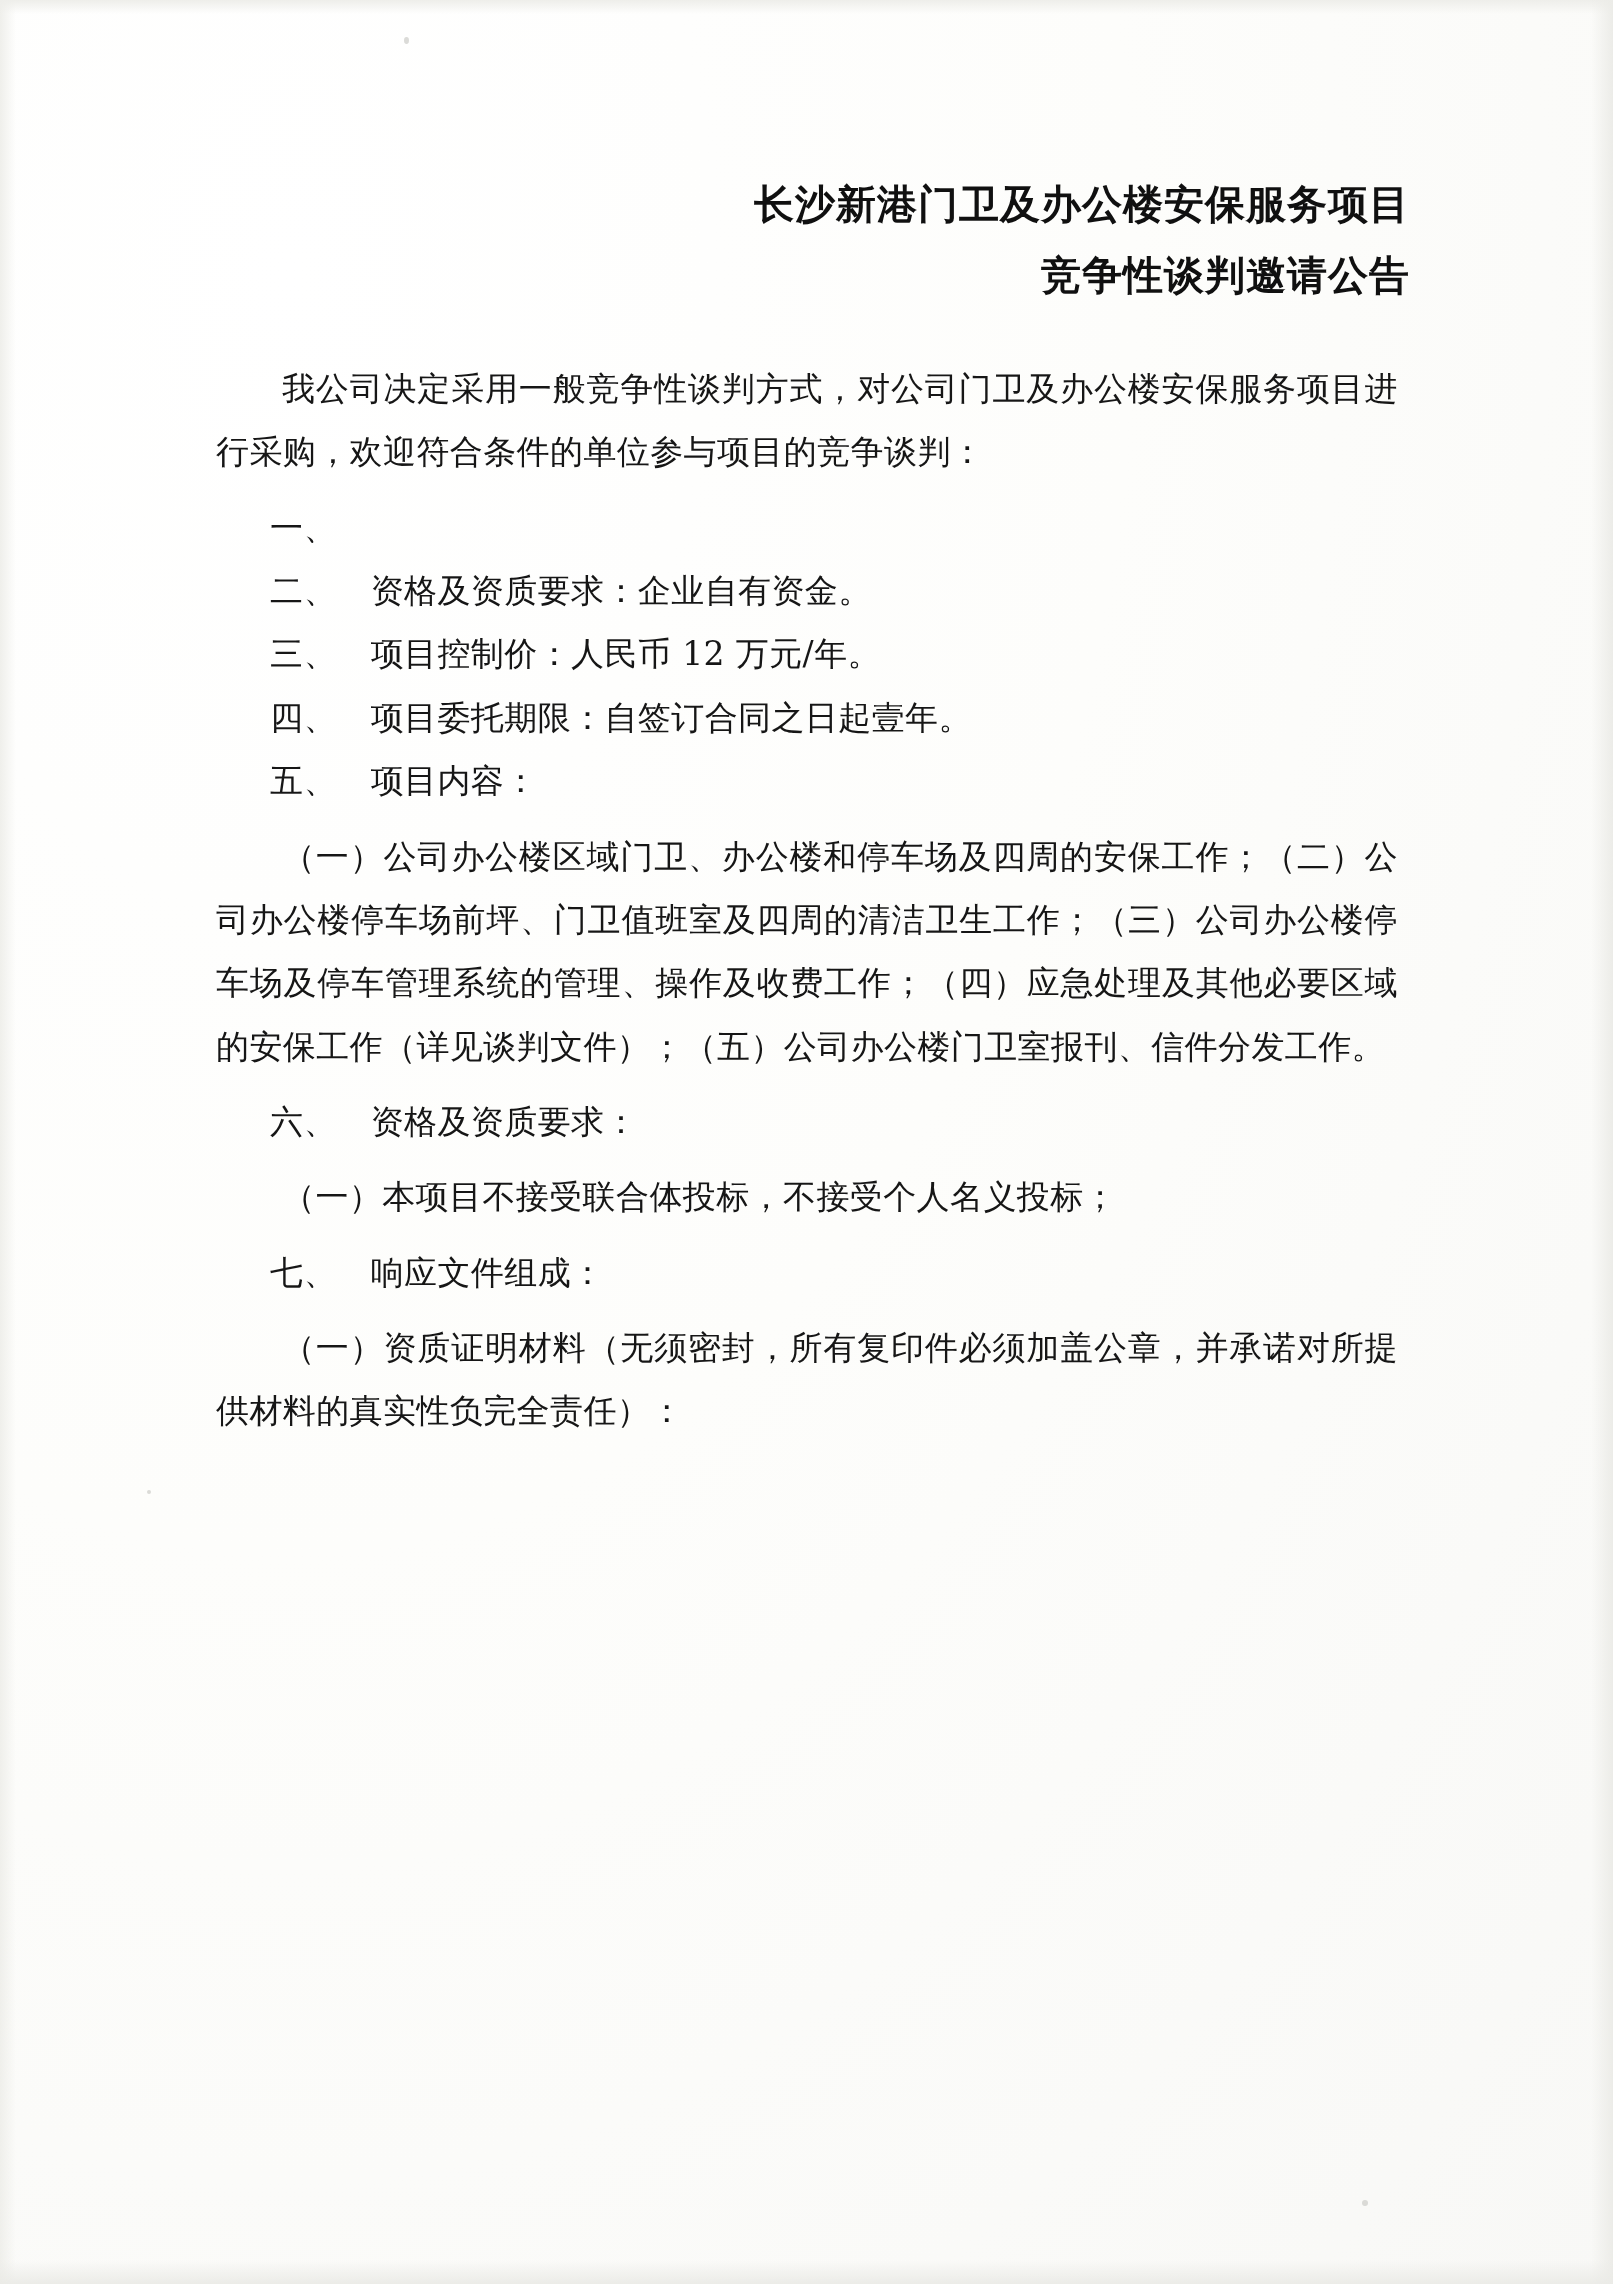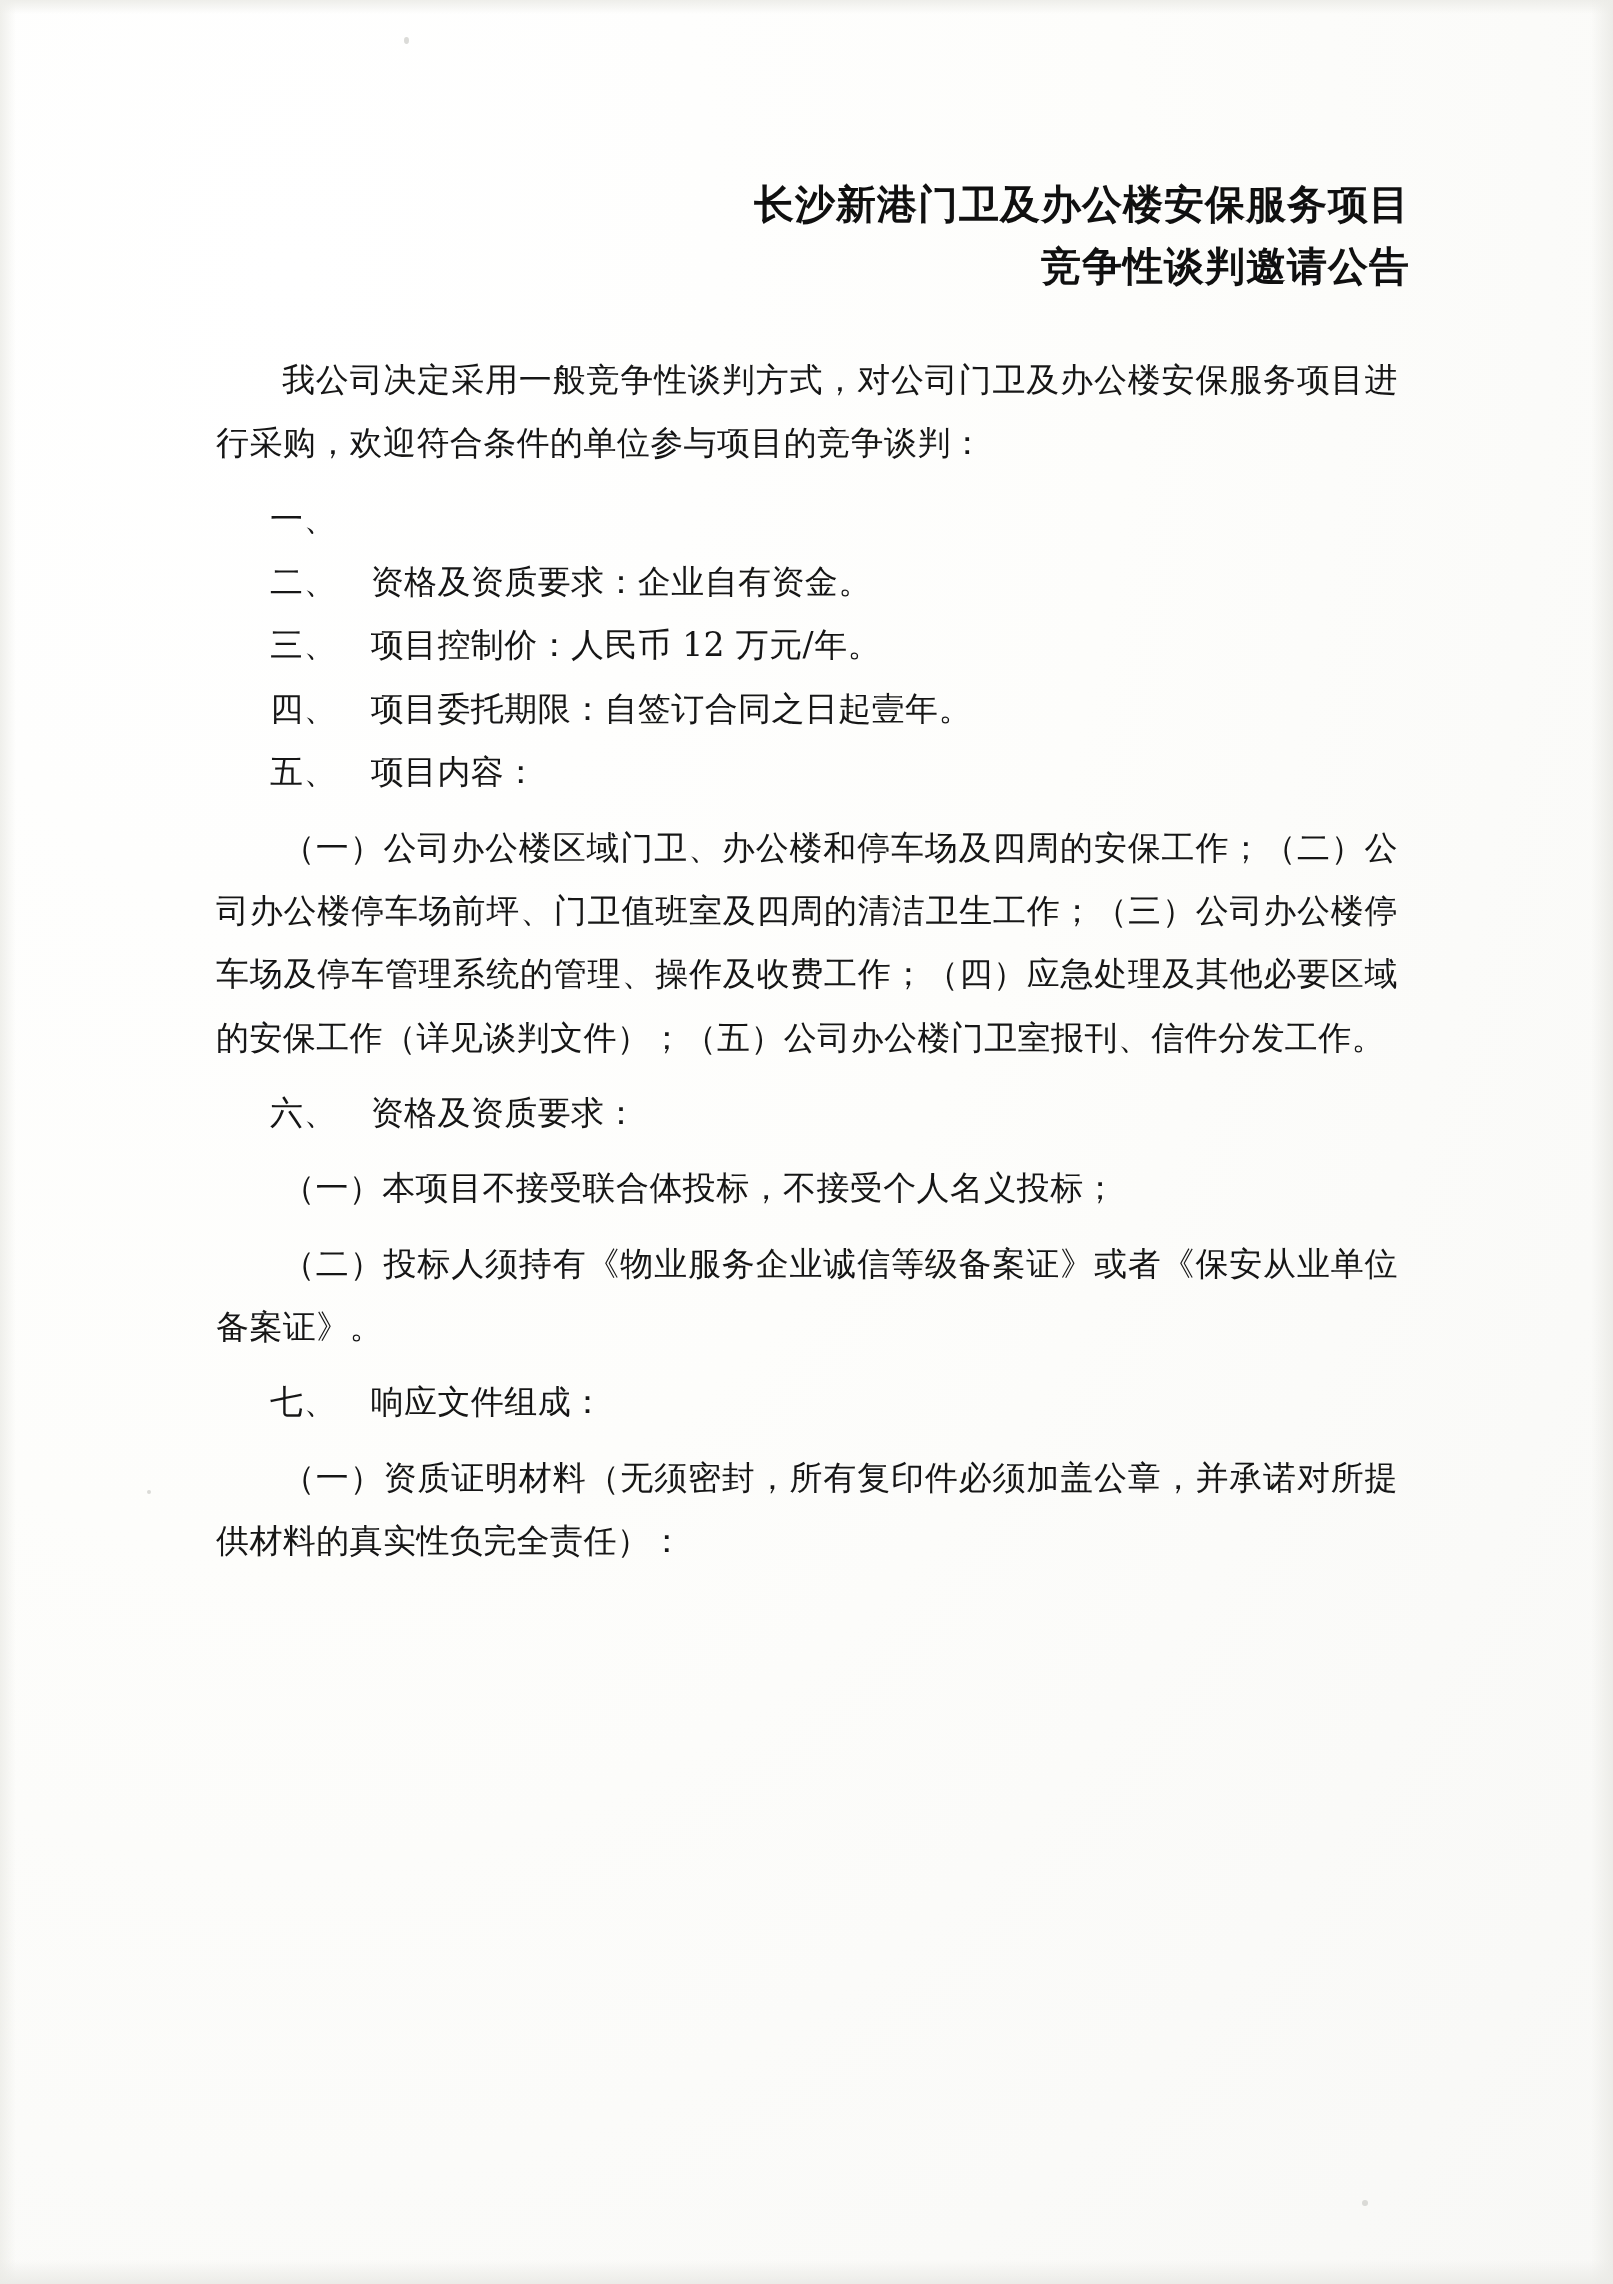--- a/index.html
+++ b/index.html
@@ -68,21 +68,21 @@
   .doc-title {
     text-align: right;
     font-weight: bold;
     font-size: 40px;
     letter-spacing: 1px;
     line-height: 1.55;
     color: #101010;
   }
   .doc-title .line2 {
     display: block;
-    margin-top: 0;
+    margin-top: 9px;
   }
 
   .body-block {
     margin-top: 51px;
     font-size: 33px;
     line-height: 1.92;
     color: #161616;
     letter-spacing: 0.4px;
     text-align: justify;
   }
@@ -156,21 +156,20 @@
       </div>
 
       <p class="para">（一）公司办公楼区域门卫、办公楼和停车场及四周的安保工作；（二）公司办公楼停车场前坪、门卫值班室及四周的清洁卫生工作；（三）公司办公楼停车场及停车管理系统的管理、操作及收费工作；（四）应急处理及其他必要区域的安保工作（详见谈判文件）；（五）公司办公楼门卫室报刊、信件分发工作。</p>
 
       <div class="item">
         <span class="num">六、</span>
         <span class="txt">资格及资质要求：</span>
       </div>
 
       <p class="para">（一）本项目不接受联合体投标，不接受个人名义投标；</p>
-      <p class="para">（二）投标人须持有《物业服务企业诚信等级备案证》或者《保安从业单位备案证》。</p>
 
       <div class="item">
         <span class="num">七、</span>
         <span class="txt">响应文件组成：</span>
       </div>
 
       <p class="para">（一）资质证明材料（无须密封，所有复印件必须加盖公章，并承诺对所提供材料的真实性负完全责任）：</p>
 
     </div>
   </div>

